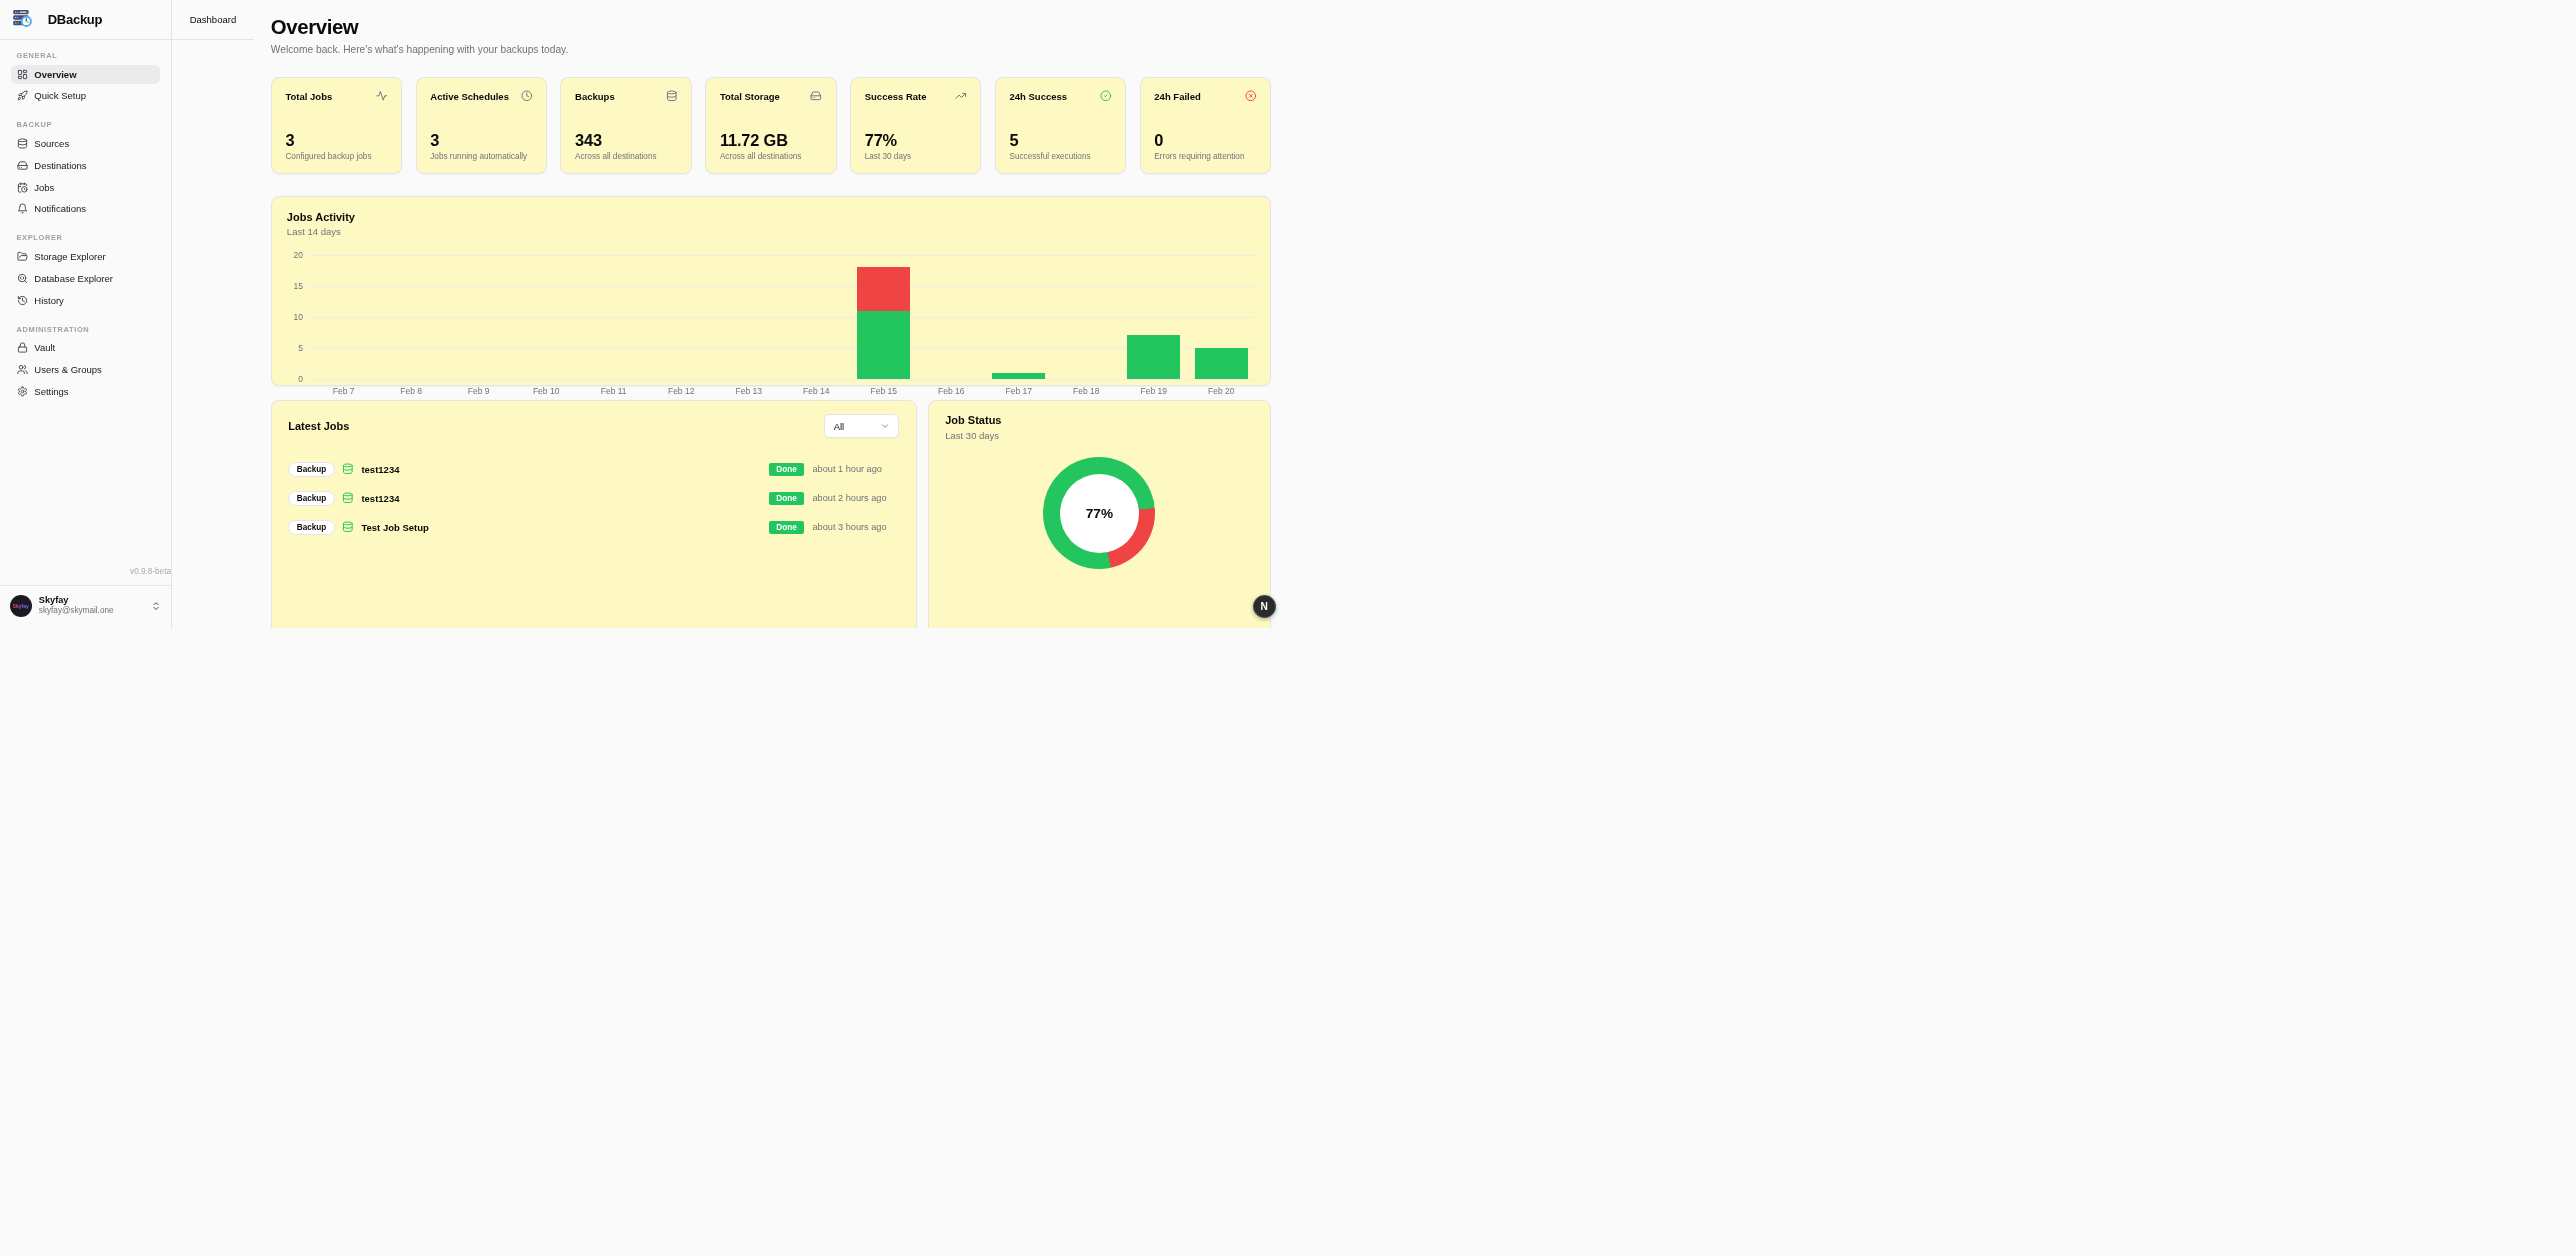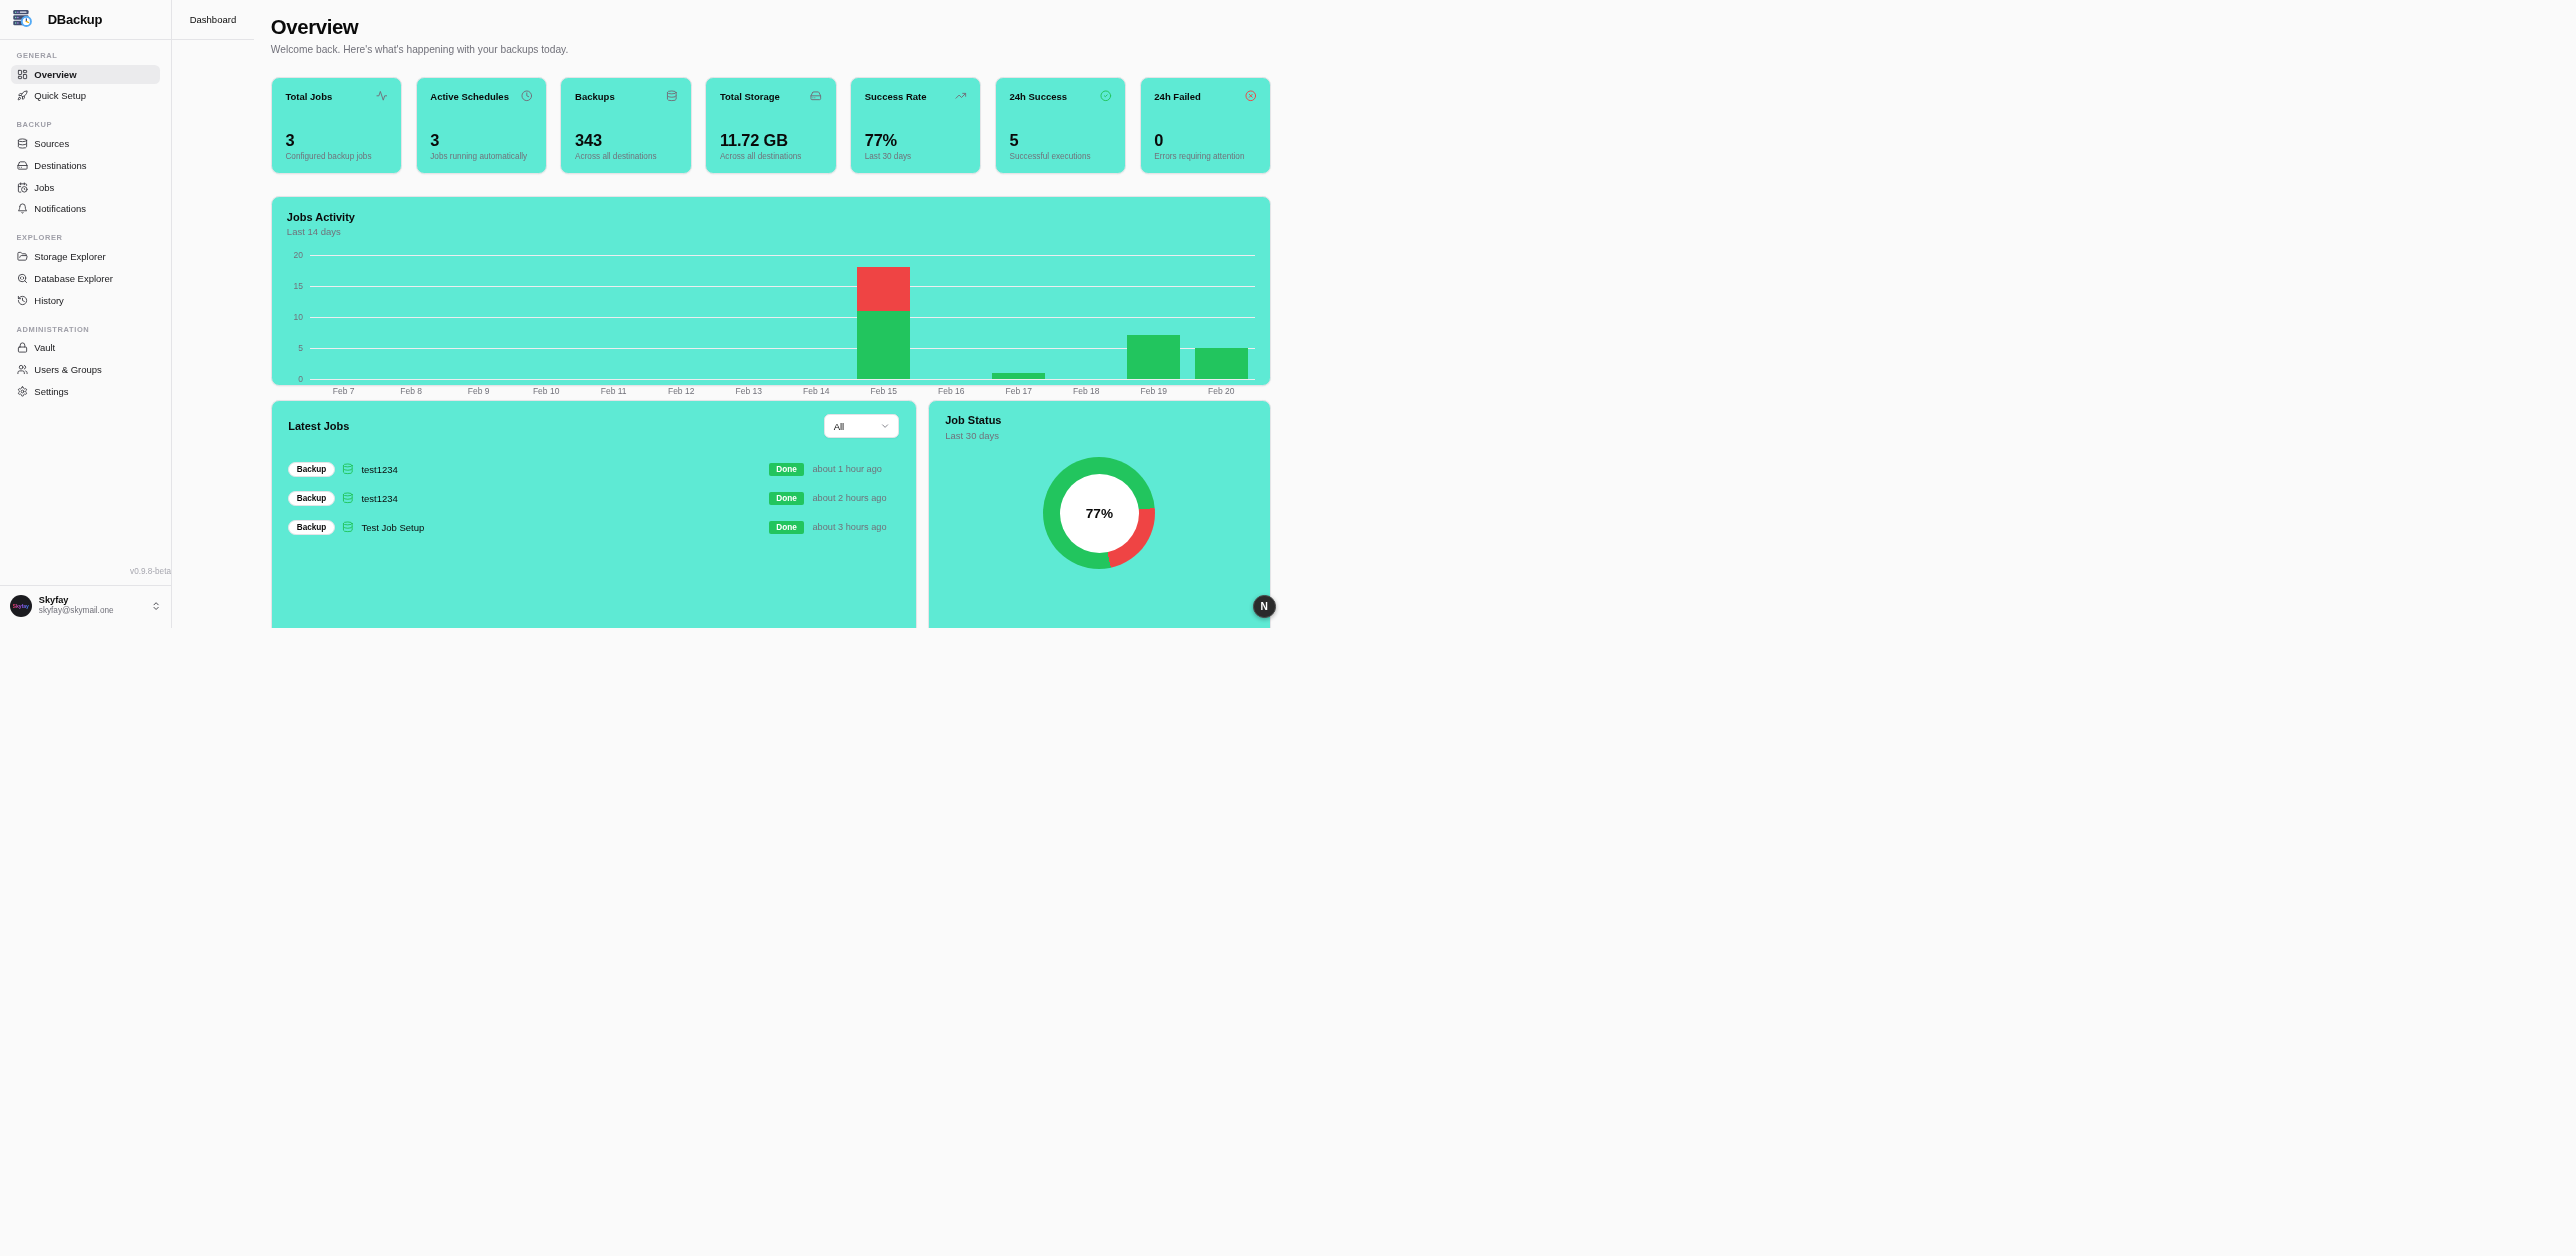--- a/index.html
+++ b/index.html
@@ -27,21 +27,21 @@
   .user-email { font-size:8.2px; color:#71717a; }
   .user-row .chev { margin-left:auto; color:#3f3f46; display:flex; }
 
   
   .content { flex:1 1 auto; display:flex; min-width:0; }
   .topbar { height:40px; flex:0 0 40px; border-bottom:0.7px solid #e4e4e7; display:flex; align-items:center; padding:0 17.7px; font-size:9.5px; }
   .main { flex:1; padding:16.4px 17px; overflow:hidden; }
   h1.page-title { font-size:20.4px; font-weight:800; letter-spacing:-.02em; }
   .page-sub { margin-top:4.8px; font-size:10.2px; color:#71717a; }
 
-  .card { background:#5eead4; border:0.7px solid #e4e4e7; border-radius:8.2px; box-shadow:0 0.7px 1.4px rgba(0,0,0,.04); }
+  .card { background:#fef9c3; border:0.7px solid #e4e4e7; border-radius:8.2px; box-shadow:0 0.7px 1.4px rgba(0,0,0,.04); }
 
   
   .stats-row { display:flex; gap:13.6px; margin-top:22px; }
   .stat-card { flex:1 1 0; height:97px; padding:12.3px 13.6px; display:flex; flex-direction:column; }
   .stat-head { display:flex; align-items:center; justify-content:space-between; }
   .stat-title { font-size:9.5px; font-weight:600; }
   .stat-icon { color:#71717a; display:flex; }
   .stat-value { margin-top:auto; font-size:16.4px; font-weight:800; letter-spacing:-.01em; }
   .stat-caption { font-size:8.2px; color:#71717a; margin-top:2px; }
 
@@ -67,21 +67,21 @@
   
   .bottom-row { display:flex; gap:11px; margin-top:13.6px; align-items:flex-start; }
   .jobs-card { flex:0 0 646px; width:646px; padding:13.6px 16.4px; height:286px; }
   .jobs-head { display:flex; align-items:center; justify-content:space-between; }
   .select { display:flex; align-items:center; justify-content:space-between; width:75px; height:24px; border:0.7px solid #e4e4e7; border-radius:5.5px; background:#fff; padding:0 8.2px; font-size:9.5px; cursor:pointer; box-shadow:0 0.7px 1.4px rgba(0,0,0,.04); }
   .select .chev { color:#71717a; display:flex; }
   .jobs-list { margin-top:16.4px; }
   .job-row { display:flex; align-items:center; gap:7.5px; height:29px; cursor:pointer; }
   .badge-outline { border:0.7px solid #e4e4e7; border-radius:681px; padding:2px 7.5px; font-size:8.2px; font-weight:600; background:#fff; }
   .job-db-icon { color:#22c55e; display:flex; }
-  .job-name { font-size:9.5px; font-weight:400; }
+  .job-name { font-size:9.5px; font-weight:700; }
   .job-right { margin-left:auto; display:flex; align-items:center; gap:8.2px; }
   .status-pill { background:#22c55e; color:#fff; font-size:8.2px; font-weight:700; border-radius:2px; padding:2px 7.5px; }
   .job-time { font-size:9.2px; color:#71717a; min-width:87px; }
 
   .status-card { flex:1 1 auto; padding:13.6px 16.4px; height:286px; }
   .donut-wrap { width:112px; margin:16.4px auto 0; position:relative; }
   .donut { width:112px; height:112px; border-radius:50%; position:relative; }
   .donut::after { content:""; position:absolute; inset:16.4px; background:#fff; border-radius:50%; }
   .donut-label { position:absolute; inset:0; display:flex; align-items:center; justify-content:center; font-size:13.6px; font-weight:800; z-index:2; }
 

